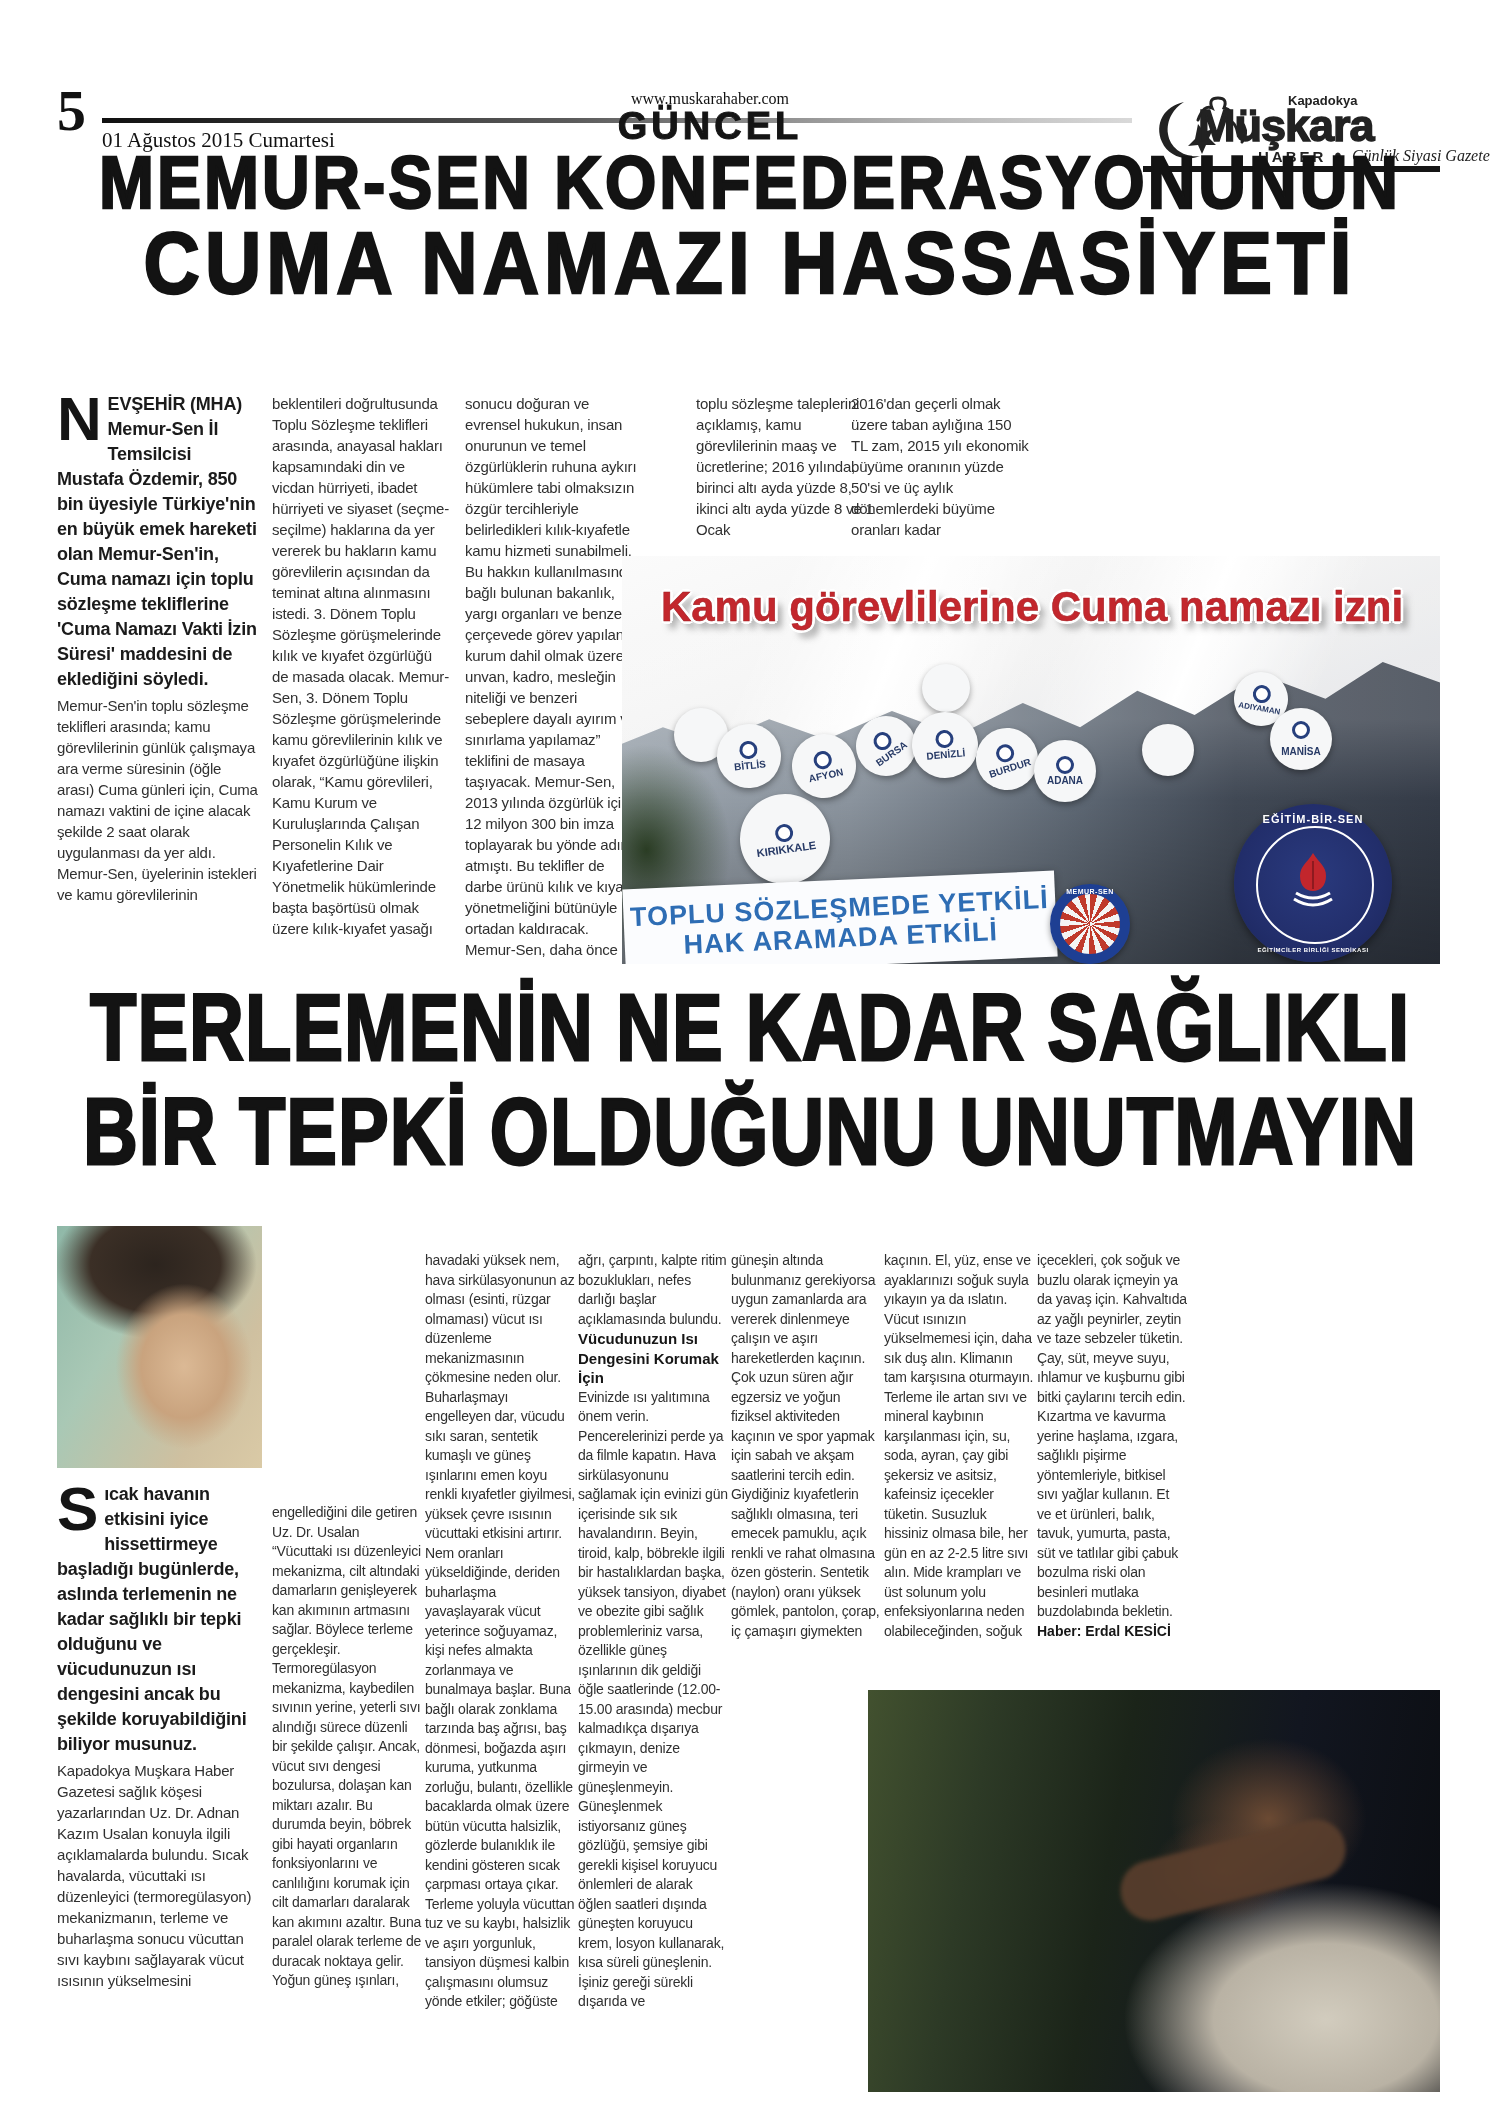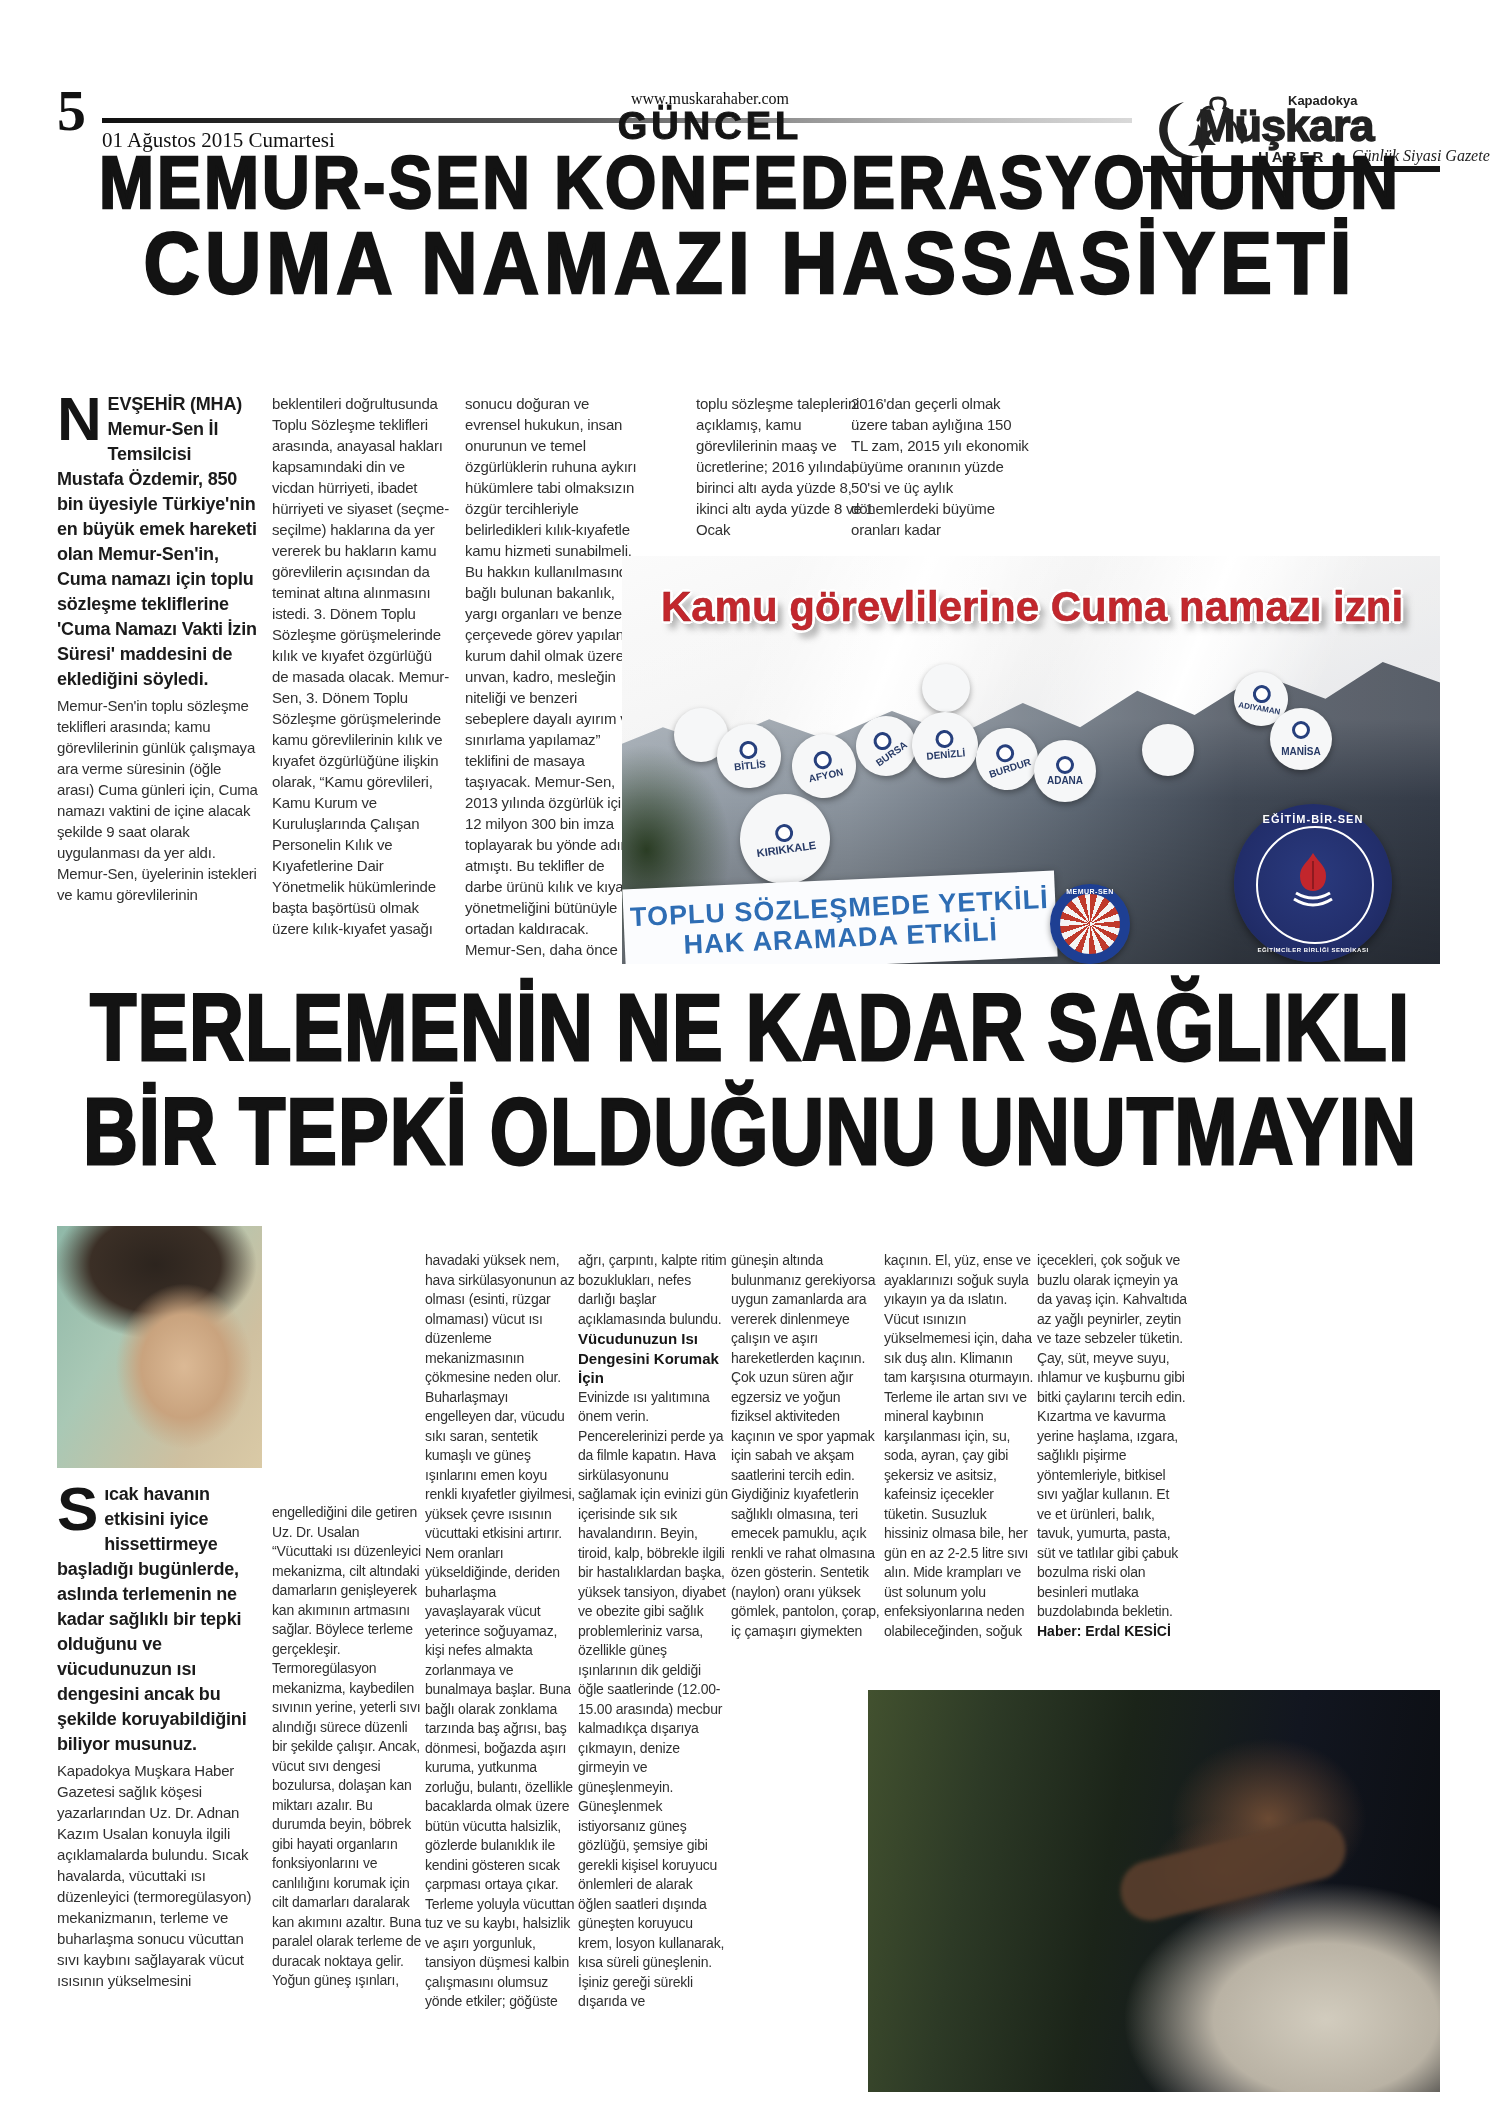--- a/index.html
+++ b/index.html
@@ -119,21 +119,21 @@
   <div class="abs logo-sub">HABER</div>
   <div class="abs logo-dot">●</div>
   <div class="abs logo-slogan">Günlük Siyasi Gazete</div>
   <div class="abs logo-bar"></div>
 
   <div class="abs hl hl-a1-1">MEMUR-SEN KONFEDERASYONUNUN</div>
   <div class="abs hl hl-a1-2">CUMA NAMAZI HASSASİYETİ</div>
 
   <div class="abs acol" style="left:57px;top:392px;width:205px;">
     <p class="lead-par"><span class="dropcap">N</span><span>EVŞEHİR (MHA) Memur-Sen İl Temsilcisi Mustafa Özdemir, 850 bin üyesiyle Türkiye'nin en büyük emek hareketi olan Memur-Sen'in, Cuma namazı için toplu sözleşme tekliflerine 'Cuma Namazı Vakti İzin Süresi' maddesini de eklediğini söyledi.</span></p>
-    <p class="a1col after-lead">Memur-Sen'in toplu sözleşme teklifleri arasında; kamu görevlilerinin günlük çalışmaya ara verme süresinin (öğle arası) Cuma günleri için, Cuma namazı vaktini de içine alacak şekilde 9 saat olarak uygulanması da yer aldı. Memur-Sen, üyelerinin istekleri ve kamu görevlilerinin</p>
+    <p class="a1col after-lead">Memur-Sen'in toplu sözleşme teklifleri arasında; kamu görevlilerinin günlük çalışmaya ara verme süresinin (öğle arası) Cuma günleri için, Cuma namazı vaktini de içine alacak şekilde 2 saat olarak uygulanması da yer aldı. Memur-Sen, üyelerinin istekleri ve kamu görevlilerinin</p>
   </div>
   <div class="abs acol a1col" style="left:272px;top:393px;width:178px;">beklentileri doğrultusunda Toplu Sözleşme teklifleri arasında, anayasal hakları kapsamındaki din ve vicdan hürriyeti, ibadet hürriyeti ve siyaset (seçme-seçilme) haklarına da yer vererek bu hakların kamu görevlilerin açısından da teminat altına alınmasını istedi. 3. Dönem Toplu Sözleşme görüşmelerinde kılık ve kıyafet özgürlüğü de masada olacak. Memur-Sen, 3. Dönem Toplu Sözleşme görüşmelerinde kamu görevlilerinin kılık ve kıyafet özgürlüğüne ilişkin olarak, “Kamu görevlileri, Kamu Kurum ve Kuruluşlarında Çalışan Personelin Kılık ve Kıyafetlerine Dair Yönetmelik hükümlerinde başta başörtüsü olmak üzere kılık-kıyafet yasağı</div>
   <div class="abs acol a1col" style="left:465px;top:393px;width:178px;">sonucu doğuran ve evrensel hukukun, insan onurunun ve temel özgürlüklerin ruhuna aykırı hükümlere tabi olmaksızın özgür tercihleriyle belirledikleri kılık-kıyafetle kamu hizmeti sunabilmeli. Bu hakkın kullanılmasında, bağlı bulunan bakanlık, yargı organları ve benzeri çerçevede görev yapılan kurum dahil olmak üzere unvan, kadro, mesleğin niteliği ve benzeri sebeplere dayalı ayırım ve sınırlama yapılamaz” teklifini de masaya taşıyacak. Memur-Sen, 2013 yılında özgürlük için 12 milyon 300 bin imza toplayarak bu yönde adım atmıştı. Bu teklifler de darbe ürünü kılık ve kıyafet yönetmeliğini bütünüyle ortadan kaldıracak. Memur-Sen, daha önce</div>
   <div class="abs acol a1col" style="left:658px;top:393px;width:178px;margin-left:38px;">toplu sözleşme taleplerini açıklamış, kamu görevlilerinin maaş ve ücretlerine; 2016 yılında, birinci altı ayda yüzde 8, ikinci altı ayda yüzde 8 ve 1 Ocak</div>
   <div class="abs acol a1col" style="left:851px;top:393px;width:178px;">2016'dan geçerli olmak üzere taban aylığına 150 TL zam, 2015 yılı ekonomik büyüme oranının yüzde 50'si ve üç aylık dönemlerdeki büyüme oranları kadar</div>
 
   <div class="abs photo-rally">
     <div class="canopy-streak" style="left:120px;"></div>
     <div class="canopy-streak" style="left:420px;"></div>
     <div class="crowd"></div>

